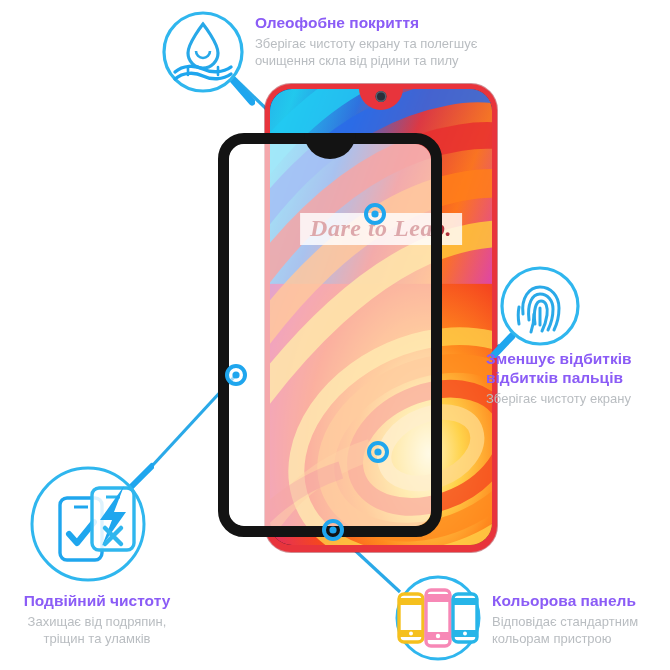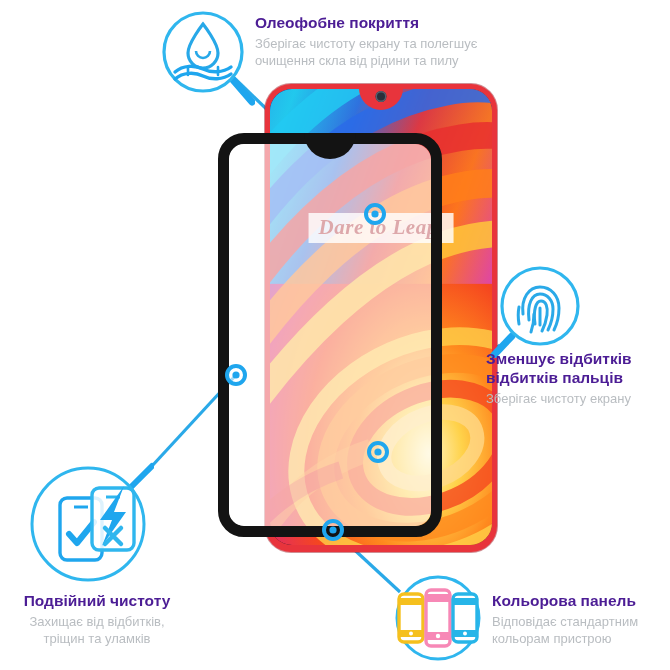--- a/index.html
+++ b/index.html
@@ -21,36 +21,36 @@
   .wallpaper{position:absolute;left:-40%;top:-18%;width:180%;height:136%;}
   .notch{position:absolute;left:50%;top:-1px;transform:translateX(-50%);
          width:44px;height:22px;background:#e8343c;
          border-bottom-left-radius:22px;border-bottom-right-radius:22px;}
   .notch:after{content:"";position:absolute;left:50%;top:3px;transform:translateX(-50%);
          width:11px;height:11px;border-radius:50%;background:#2a2f3a;
          box-shadow:inset 0 0 0 1.5px #55606e;}
   .dare{position:absolute;left:50%;top:124px;transform:translateX(-50%);
         background:rgba(255,255,255,.82);padding:2px 10px 3px 10px;
         font-family:"Liberation Serif",serif;font-style:italic;font-weight:bold;
-        font-size:21px;color:#b0333a;letter-spacing:.5px;white-space:nowrap;}
+        font-size:24px;color:#b0333a;letter-spacing:.5px;white-space:nowrap;}
 
   .glass{position:absolute;left:218px;top:133px;width:224px;height:404px;
          border:11px solid #131313;border-radius:26px;background:rgba(255,255,255,.06);
          box-sizing:border-box;}
   .glass-notch{position:absolute;left:50%;top:-11px;transform:translateX(-50%);
          width:52px;height:26px;background:#131313;
          border-bottom-left-radius:26px;border-bottom-right-radius:26px;}
   .glass-inner{position:absolute;left:0;top:0;right:0;bottom:0;border-radius:16px;
          background:rgba(255,255,255,.55);}
 
   
   .feature{position:absolute;}
   .icon-wrap{position:absolute;}
   .ftext{position:absolute;}
-  .ftitle{font-size:15.5px;font-weight:bold;color:#4c1d95;line-height:1.22;margin:0;}
+  .ftitle{font-size:15.5px;font-weight:bold;color:#8b5cf6;line-height:1.22;margin:0;}
   .fsub{font-size:13px;color:#b9bdc1;line-height:1.35;margin:2px 0 0 0;}
   .fsub.center{text-align:center;}
   .ftitle.center{text-align:center;}
 
   #f-oleo{left:155px;top:6px;}
   #f-oleo .icon-wrap{left:0;top:0;}
   #f-oleo .ftext{left:100px;top:8px;width:250px;}
 
   #f-finger{left:486px;top:262px;}
   #f-finger .icon-wrap{left:4px;top:0;}
@@ -210,21 +210,21 @@
         <line x1="48" y1="45" x2="62" y2="45" stroke="#1fa6ee" stroke-width="3"></line>
         <path d="M43 72 L51 81 L68 60" fill="none" stroke="#1fa6ee" stroke-width="6" stroke-linecap="round" stroke-linejoin="round"></path>
         <rect x="66" y="26" width="42" height="62" rx="7" fill="#ffffff" fill-opacity=".85" stroke="#2fb6ee" stroke-width="3.4"></rect>
         <line x1="80" y1="35" x2="94" y2="35" stroke="#2fb6ee" stroke-width="3"></line>
         <path d="M98 24 L74 58 L86 58 L76 84 L100 50 L88 50 Z" fill="#1fa6ee"></path>
         <path d="M79 66 L95 82 M95 66 L79 82" stroke="#2fb6ee" stroke-width="4.5" stroke-linecap="round"></path>
       </svg>
     </div>
     <div class="ftext">
       <p class="ftitle center">Подвійний чистоту</p>
-      <p class="fsub center">Захищає від відбитків, тріщин та уламків</p>
+      <p class="fsub center">Захищає від подряпин, тріщин та уламків</p>
     </div>
   </div>
 
   <div class="feature" id="f-color">
     <div class="icon-wrap">
       <svg width="100" height="100" viewBox="0 0 100 100">
         <circle cx="50" cy="50" r="41" fill="#ffffff" stroke="#2fb6ee" stroke-width="3"></circle>
         <g stroke-width="3.4" fill="#ffffff">
           <rect x="11" y="26" width="24" height="48" rx="5" stroke="#f5c01e"></rect>
           <rect x="11" y="30" width="24" height="7" fill="#f5c01e" stroke="none"></rect>

